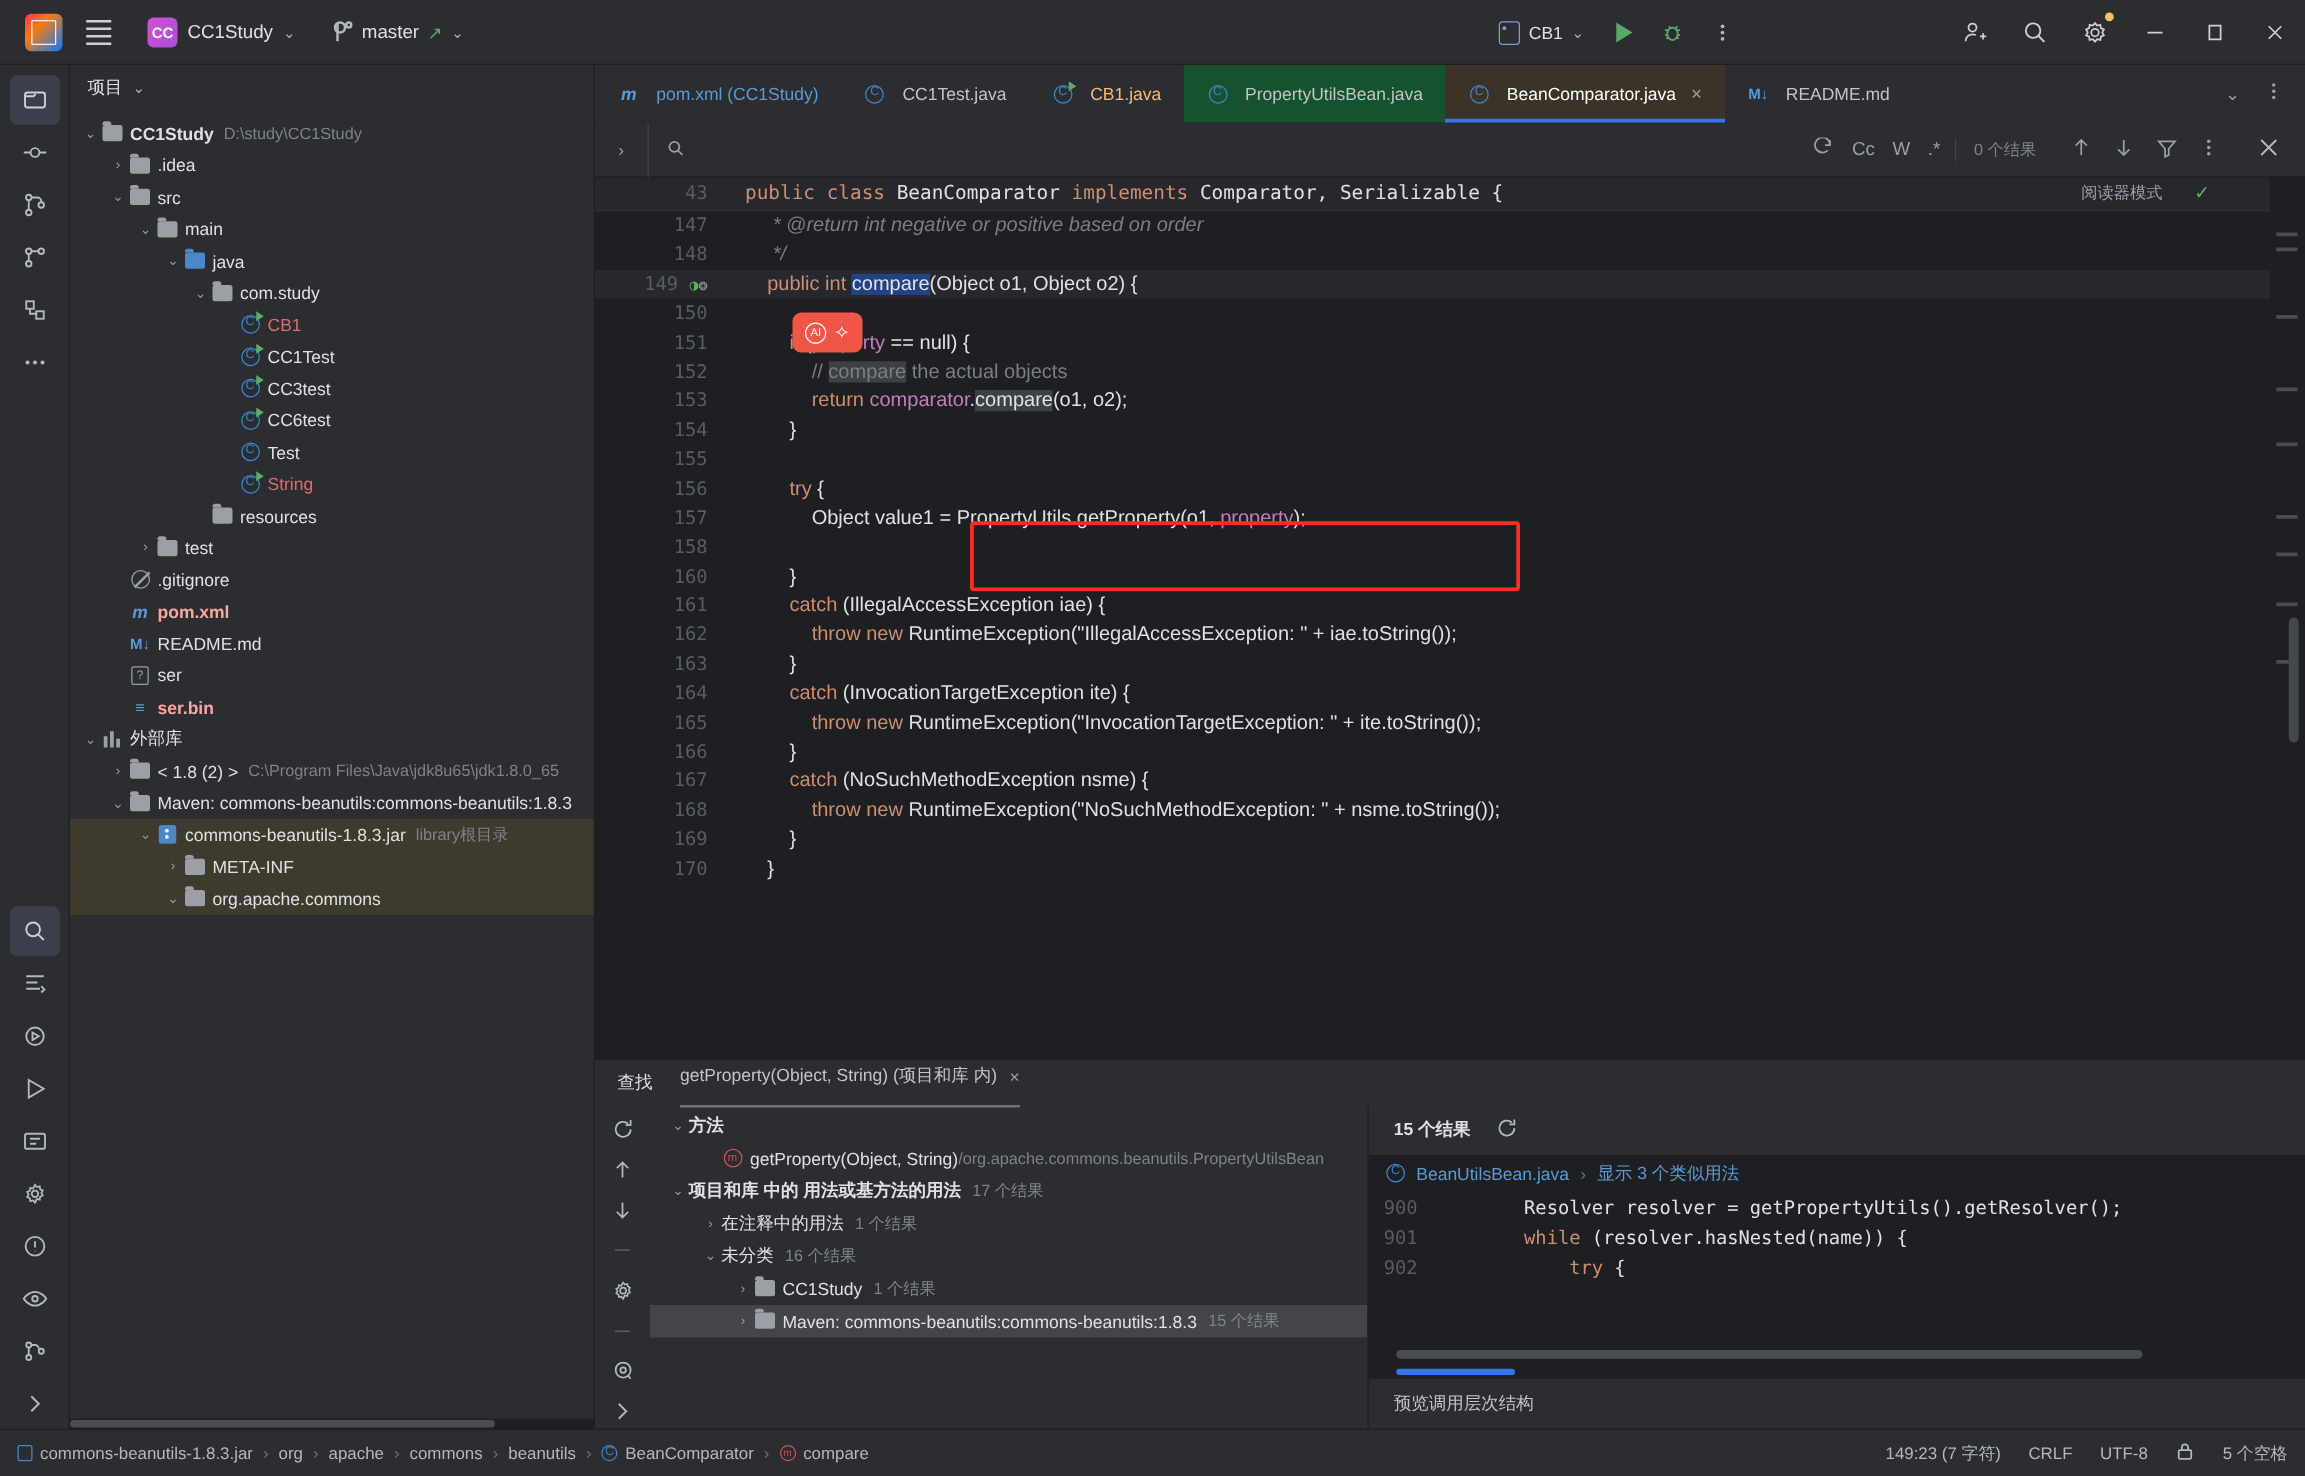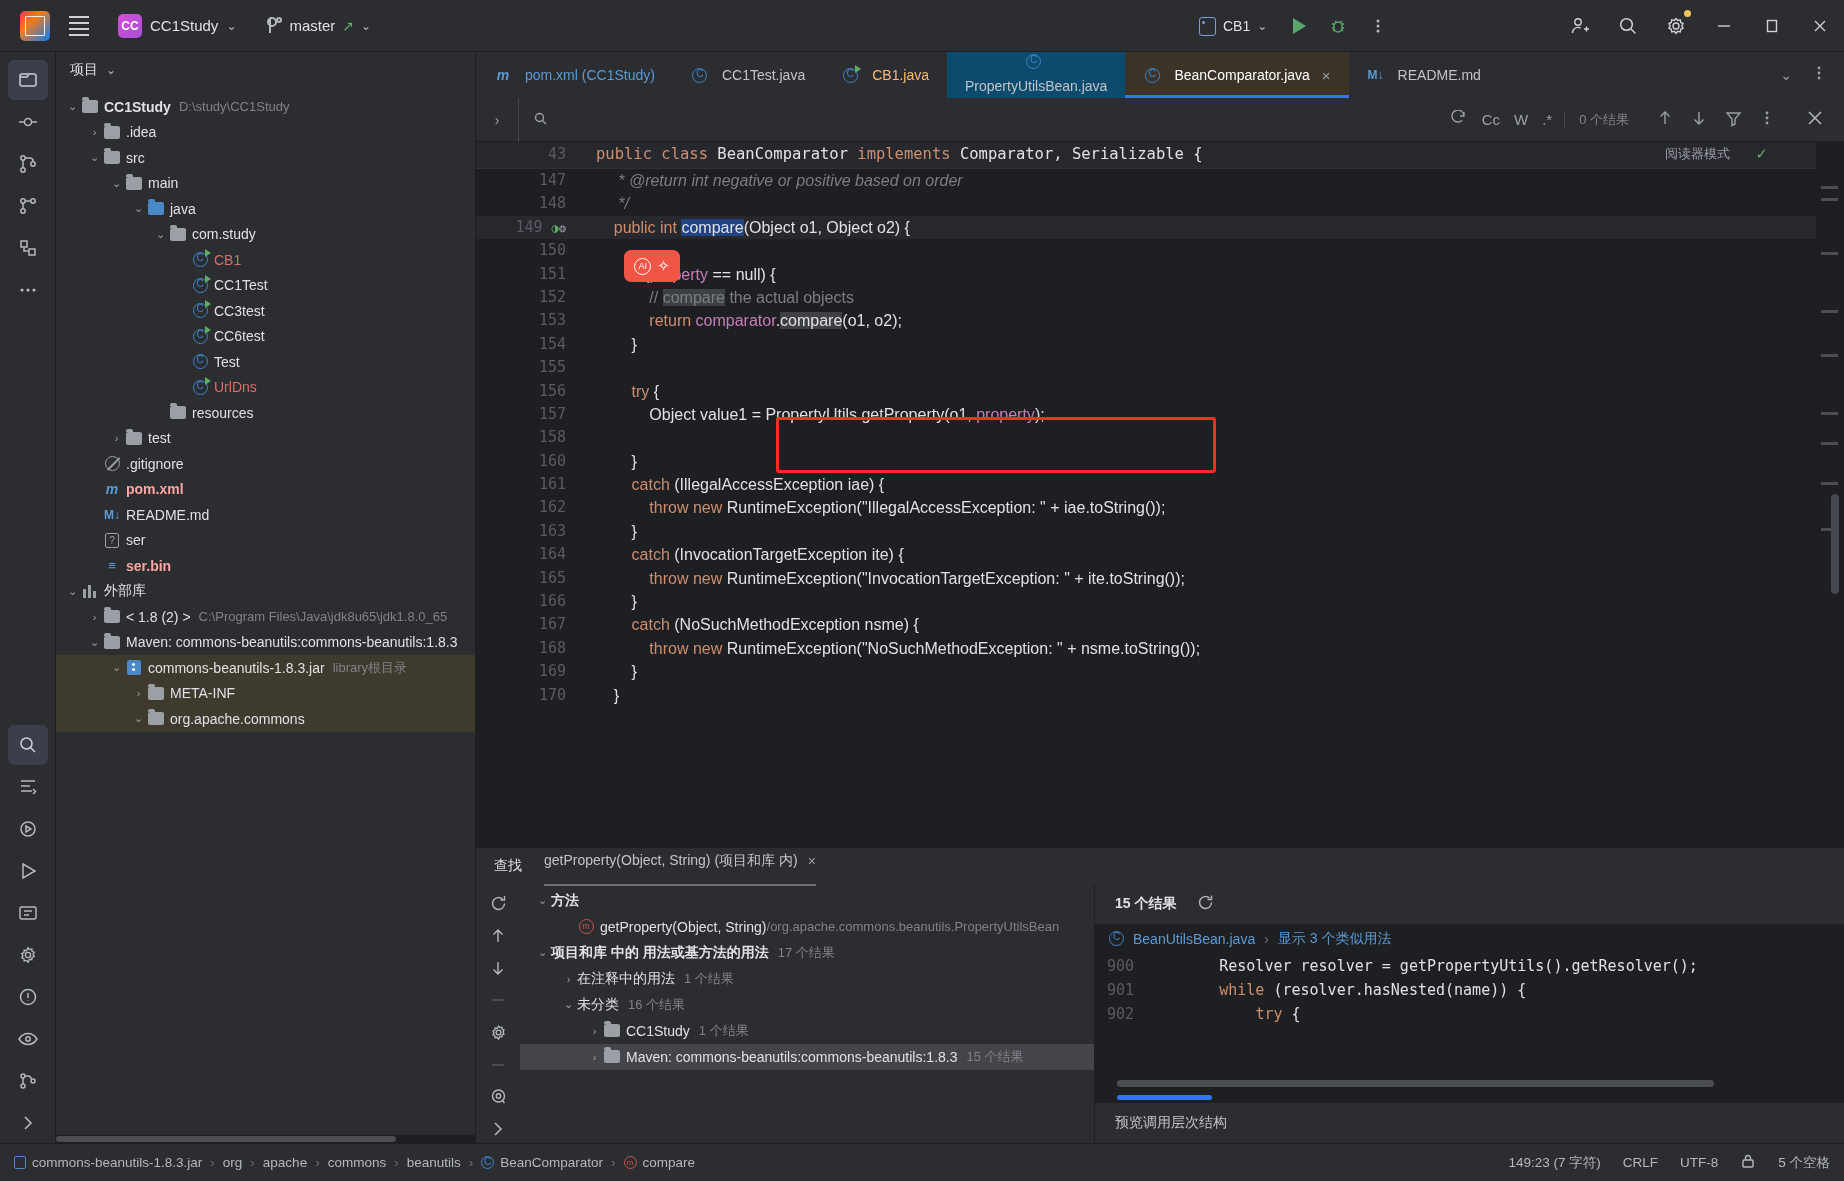--- a/index.html
+++ b/index.html
@@ -108,21 +108,21 @@
   .lib-ic i{position:absolute;bottom:0;width:3.5px;background:#9aa0a6;}
   .jar-ic{width:14px;height:15px;background:#4a88c7;border-radius:2px;position:relative;}
   .jar-ic::after{content:"";position:absolute;left:5px;top:3px;width:3px;height:3px;border-radius:50%;background:#fff;box-shadow:0 5px 0 #fff;}
 
   
   .editor { flex:1 1 auto; display:flex; flex-direction:column; min-width:0; background:#1e1f22;}
   .tabs { height: 46px; display:flex; align-items:stretch; background:#2b2d30; position:relative;}
   .tab { display:flex; align-items:center; gap:8px; padding: 0 18px; font-size:14px; color:#c2c4c9; position:relative;}
   .tab.active { background: #3c3328; color:#fff; }
   .tab.active::after{content:"";position:absolute;left:0;right:0;bottom:0;height:3px;background:#3574f0;}
-  .tab.hot { background: #0c4a6e; flex-direction: column; }
+  .tab.hot { background: #14532d; }
   .tab .tabclose{ color:#9aa0a6; font-size:15px; margin-left:4px;}
   .tab-red { color:#fdba74; }
   .tabs-right { margin-left:auto; display:flex; align-items:center; gap:2px; padding-right:10px;}
 
   .findbar { height: 44px; background:#2b2d30; display:flex; align-items:center; gap:0; border-bottom:1px solid #1e1f22;}
   .fb-expand { width:42px; text-align:center; color:#9aa0a6; font-size:14px;}
   .fb-input {
     flex:1 1 auto; height:44px; display:flex; align-items:center; gap:8px; padding-left:14px;
     border-left:1px solid #43454a;
   }
@@ -520,21 +520,21 @@
               <span class="cls-ic"></span>
             </span>
             <span class="tlabel">Test</span>
           </div>
           <div class="trow">
             <span style="width:110px;flex:0 0 110px"></span>
             <span class="tw"></span>
             <span class="ticon">
               <span class="cls-ic run"></span>
             </span>
-            <span class="tlabel red">UrlDns</span>
+            <span class="tlabel red">String</span>
           </div>
           <div class="trow">
             <span style="width:88px;flex:0 0 88px"></span>
             <span class="tw"></span>
             <span class="ticon">
               <span class="folder" style="background:#9aa0a6"></span>
             </span>
             <span class="tlabel">resources</span>
           </div>
           <div class="trow">
@@ -847,21 +847,21 @@
                   <span class="codecell">        }</span>
                 </div>
                 <div class="rowline">
                   <span class="num-col">170</span>
                   <span class="codecell">    }</span>
                 </div>
               </div>
 
             <div class="redbox" style="left:300px; top:275px; width:440px; height:56px;"></div>
 
-            <div class="aibadge" style="left:148px; top:108px;">
+            <div class="aibadge" style="left:158px; top:108px;">
               <span class="circ">AI</span>
               <span style="font-size:15px;">✧</span>
             </div>
           </div>
 
           <div class="minimap">
             <div class="mm-mark" style="top:44px"></div>
             <div class="mm-mark" style="top:56px"></div>
             <div class="mm-mark" style="top:110px"></div>
             <div class="mm-mark" style="top:168px"></div>

